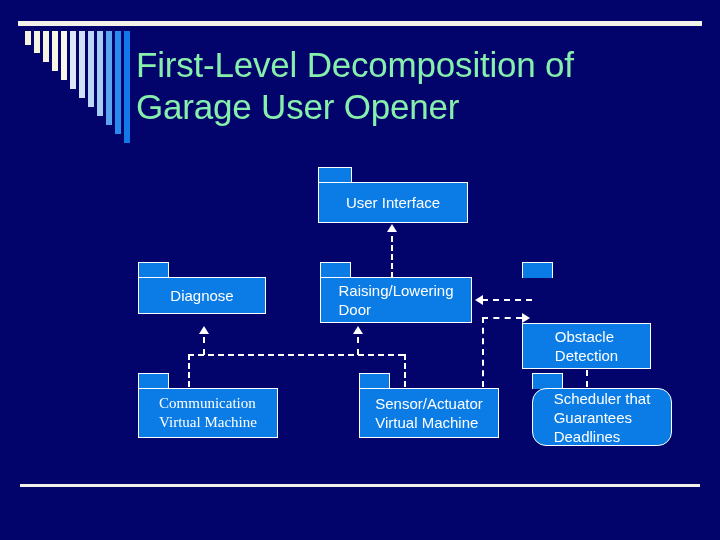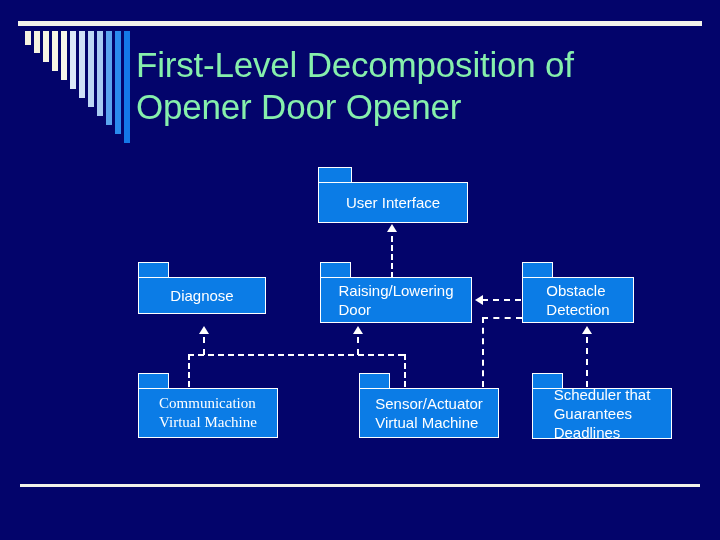--- a/index.html
+++ b/index.html
@@ -148,21 +148,21 @@
       <div class="deco-bar" style="left: 54px; height: 67px; background: rgb(207, 224, 247);"></div>
       <div class="deco-bar" style="left: 63px; height: 76px; background: rgb(188, 214, 245);"></div>
       <div class="deco-bar" style="left: 72px; height: 85px; background: rgb(168, 203, 243);"></div>
       <div class="deco-bar" style="left: 81px; height: 94px; background: rgb(90, 165, 239);"></div>
       <div class="deco-bar" style="left: 90px; height: 103px; background: rgb(42, 139, 238);"></div>
       <div class="deco-bar" style="left: 99px; height: 112px; background: rgb(20, 120, 232);"></div>
     </div>
 
   <div class="title">
     <div>First-Level Decomposition of</div>
-    <div>Opener Door Opener</div>
+    <div>Garage User Opener</div>
   </div>
 
   <div class="conn-v" style="left:391px; top:236px; height:42px;"></div>
   <div class="arrow-up" style="left:387px; top:224px;"></div>
 
   <div class="conn-h" style="left:188px; top:354px; width:216px;"></div>
 
   <div class="conn-v" style="left:188px; top:354px; height:33px;"></div>
 
   <div class="conn-v" style="left:203px; top:337px; height:18px;"></div>
@@ -200,21 +200,21 @@
   <div class="pkg" style="left:320px; top:262px; width:120px; height:62px;">
     <div class="pkg-tab" style="left:0; width:31px;"></div>
     <div class="pkg-body" style="width:152px; height:46px;">
       <span class="pkg-label">Raising/Lowering
 Door</span>
     </div>
   </div>
 
   <div class="pkg" style="left:522px; top:262px; width:140px; height:62px;">
     <div class="pkg-tab" style="left:0; width:31px;"></div>
-    <div class="pkg-body" style="width:112px; height:46px;">
+    <div class="pkg-body" style="width:129px; height:46px;margin-top:46px;">
       <span class="pkg-label">Obstacle
 Detection</span>
     </div>
   </div>
 
   <div class="pkg" style="left:138px; top:373px; width:157px; height:66px;font-family:Liberation Serif, serif;">
     <div class="pkg-tab" style="left:0; width:31px;"></div>
     <div class="pkg-body" style="width:140px; height:50px;">
       <span class="pkg-label">Communication
 Virtual Machine</span>
@@ -224,20 +224,20 @@
   <div class="pkg" style="left:359px; top:373px; width:140px; height:66px;">
     <div class="pkg-tab" style="left:0; width:31px;"></div>
     <div class="pkg-body" style="width:140px; height:50px;">
       <span class="pkg-label">Sensor/Actuator
 Virtual Machine</span>
     </div>
   </div>
 
   <div class="pkg" style="left:532px; top:373px; width:140px; height:87px;">
     <div class="pkg-tab" style="left:0; width:31px;"></div>
-    <div class="pkg-body" style="width:140px; height:51px;">
+    <div class="pkg-body" style="width:140px; height:58px;border-radius:14px;">
       <span class="pkg-label">Scheduler that
 Guarantees
 Deadlines</span>
     </div>
   </div>
 
 </div>
 
 </body></html>

